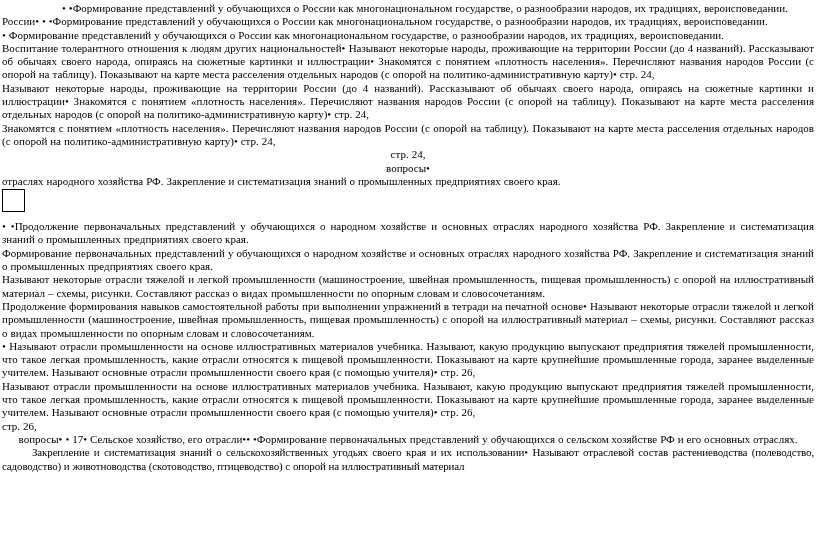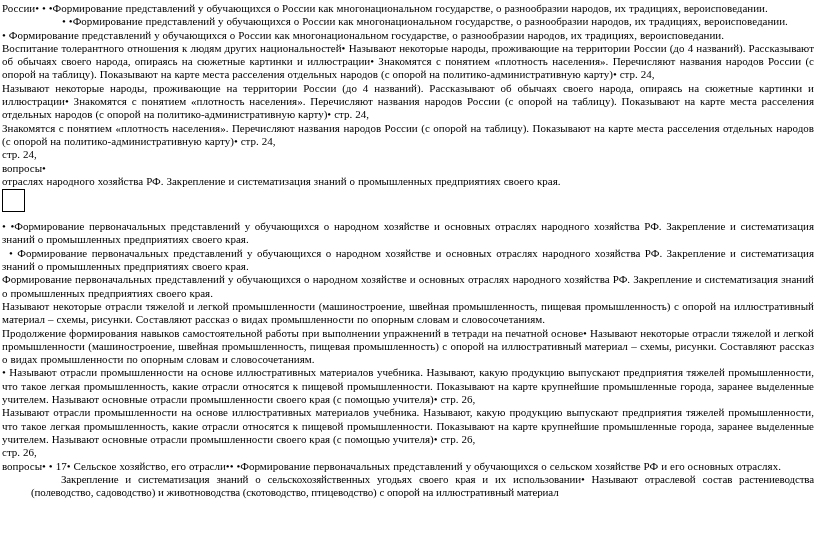--- a/index.html
+++ b/index.html
@@ -19,50 +19,49 @@
   .doc {
     width: 812px;
     padding: 2px 2px 0 2px;
     box-sizing: content-box;
   }
   .blk {
     margin: 0;
     text-align: justify;
     word-spacing: 0.2px;
   }
-  .center { }
+  .center { text-align: center; }
   .ind60 { text-indent: 60px; }
-  .ind30 { text-indent: 30px; margin-left: 29px; }
+  .ind30 { text-indent: 30px; }
   .ind10 { text-indent: 10px; }
   .ind7  { text-indent: 7px; }
   .tight { letter-spacing: -0.15px; }
   .cellbox {
     width: 21px;
     height: 21px;
     border: 1px solid #000000;
     margin: 1px 0 8px 0;
     background: #ffffff;
   }
 </style>
 </head>
 <body>
 
 <div class="doc">
+  <p class="blk ind60">• •Формирование представлений у обучающихся о России как многонациональном государстве, о разнообразии народов, их традициях, вероисповедании.</p>
   <p class="blk">России• • •Формирование представлений у обучающихся о России как многонациональном государстве, о разнообразии народов, их традициях, вероисповедании.</p>
-  <p class="blk ind60">• •Формирование представлений у обучающихся о России как многонациональном государстве, о разнообразии народов, их традициях, вероисповедании.</p>
   <p class="blk">• Формирование представлений у обучающихся о России как многонациональном государстве, о разнообразии народов, их традициях, вероисповедании.</p>
   <p class="blk">Воспитание толерантного отношения к людям других национальностей• Называют некоторые народы, проживающие на территории России (до 4 названий). Рассказывают об обычаях своего народа, опираясь на сюжетные картинки и иллюстрации• Знакомятся с понятием «плотность населения». Перечисляют названия народов России (с опорой на таблицу). Показывают на карте места расселения отдельных народов (с опорой на политико-административную карту)• стр. 24,</p>
   <p class="blk">Называют некоторые народы, проживающие на территории России (до 4 названий). Рассказывают об обычаях своего народа, опираясь на сюжетные картинки и иллюстрации• Знакомятся с понятием «плотность населения». Перечисляют названия народов России (с опорой на таблицу). Показывают на карте места расселения отдельных народов (с опорой на политико-административную карту)• стр. 24,</p>
   <p class="blk">Знакомятся с понятием «плотность населения». Перечисляют названия народов России (с опорой на таблицу). Показывают на карте места расселения отдельных народов (с опорой на политико-административную карту)• стр. 24,</p>
   <p class="blk center">стр. 24,</p>
   <p class="blk center">вопросы•</p>
   <p class="blk">отраслях народного хозяйства РФ. Закрепление и систематизация знаний о промышленных предприятиях своего края.</p>
   <div class="cellbox"></div>
-  <p class="blk">• •Формирование первоначальных представлений у обучающихся о народном хозяйстве и основных отраслях народного хозяйства РФ. Закрепление и систематизация знаний о промышленных предприятиях своего края.</p>
-  <p class="blk ind7">• Формирование первоначальных представлений у обучающихся о народном хозяйстве и основных отраслях народного хозяйства РФ. Закрепление и систематизация знаний о промышленных предприятиях своего края.</p>
+  <p class="blk">• •Продолжение первоначальных представлений у обучающихся о народном хозяйстве и основных отраслях народного хозяйства РФ. Закрепление и систематизация знаний о промышленных предприятиях своего края.</p>
   <p class="blk">Формирование первоначальных представлений у обучающихся о народном хозяйстве и основных отраслях народного хозяйства РФ. Закрепление и систематизация знаний о промышленных предприятиях своего края.</p>
   <p class="blk">Называют некоторые отрасли тяжелой и легкой промышленности (машиностроение, швейная промышленность, пищевая промышленность) с опорой на иллюстративный материал – схемы, рисунки. Составляют рассказ о видах промышленности по опорным словам и словосочетаниям.</p>
   <p class="blk">Продолжение формирования навыков самостоятельной работы при выполнении упражнений в тетради на печатной основе• Называют некоторые отрасли тяжелой и легкой промышленности (машиностроение, швейная промышленность, пищевая промышленность) с опорой на иллюстративный материал – схемы, рисунки. Составляют рассказ о видах промышленности по опорным словам и словосочетаниям.</p>
   <p class="blk">• Называют отрасли промышленности на основе иллюстративных материалов учебника. Называют, какую продукцию выпускают предприятия тяжелей промышленности, что такое легкая промышленность, какие отрасли относятся к пищевой промышленности. Показывают на карте крупнейшие промышленные города, заранее выделенные учителем. Называют основные отрасли промышленности своего края (с помощью учителя)• стр. 26,</p>
   <p class="blk">Называют отрасли промышленности на основе иллюстративных материалов учебника. Называют, какую продукцию выпускают предприятия тяжелей промышленности, что такое легкая промышленность, какие отрасли относятся к пищевой промышленности. Показывают на карте крупнейшие промышленные города, заранее выделенные учителем. Называют основные отрасли промышленности своего края (с помощью учителя)• стр. 26,</p>
   <p class="blk">стр. 26,</p>
   <p class="blk center">вопросы• • 17• Сельское хозяйство, его отрасли•• •Формирование первоначальных представлений у обучающихся о сельском хозяйстве РФ и его основных отраслях.</p>
   <p class="blk ind30 tight">Закрепление и систематизация знаний о сельскохозяйственных угодьях своего края и их использовании• Называют отраслевой состав растениеводства (полеводство, садоводство) и животноводства (скотоводство, птицеводство) с опорой на иллюстративный материал</p>
   <p class="blk"></p>
 </div>

